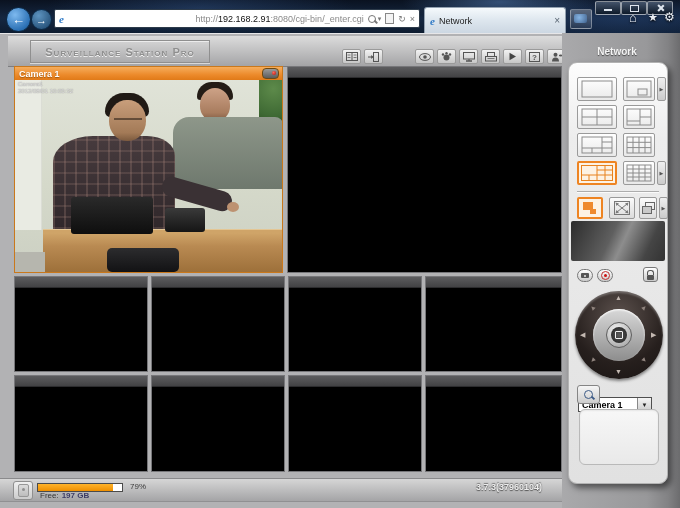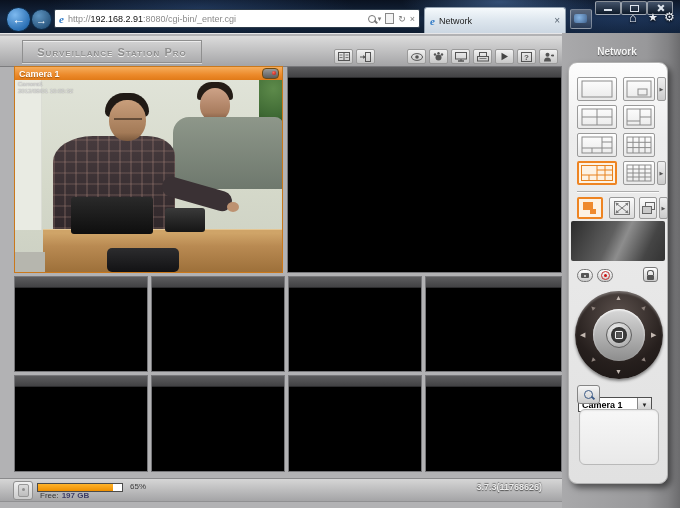--- a/index.html
+++ b/index.html
@@ -24,41 +24,41 @@
   .winbtn .xx::before{transform:rotate(45deg);} .winbtn .xx::after{transform:rotate(-45deg);}
   .navcirc{position:absolute;border-radius:50%;display:flex;align-items:center;justify-content:center;
     color:#fff;border:1px solid #0c2b49;}
   #btn-back{left:6px;top:7px;width:23px;height:23px;font-size:13px;
     background:radial-gradient(circle at 35% 30%,#7db9ef,#2c71b5 70%,#1b537e);}
   #btn-fwd{left:31px;top:9px;width:19px;height:19px;font-size:11px;
     background:radial-gradient(circle at 35% 30%,#5d93bf,#2a567e 75%,#1c3a57);}
   #addrbar{position:absolute;left:54px;top:9px;width:366px;height:19px;background:#fff;
     border:1px solid #2d3b4a;border-radius:2px;display:flex;align-items:center;padding:0 4px;box-sizing:border-box;}
   .iee{font:italic bold 11px "Liberation Serif",serif;color:#2e79c6;margin-right:4px;}
-  #url{font-size:9px;white-space:nowrap;overflow:hidden;flex:1;}
+  #url{font-size:9px;white-space:nowrap;overflow:hidden;flex:1;text-align:right;}
   #url .dim{color:#8a8a8a;} #url .host{color:#111;}
   .addr-ic{color:#777;font-size:9px;margin-left:4px;display:flex;align-items:center;}
   .mag{position:relative;width:6px;height:6px;border:1.3px solid #777;border-radius:50%;}
   .mag::after{content:"";position:absolute;width:4px;height:1.5px;background:#777;
     transform:rotate(45deg);right:-3px;bottom:-1px;}
   .caret{font-size:7px;color:#777;margin-left:2px;}
   .pgico{width:7px;height:9px;border:1px solid #888;background:#f4f4f4;}
   #tab{position:absolute;left:424px;top:7px;width:142px;height:26px;box-sizing:border-box;
     background:linear-gradient(#f5f9fc,#dde6ee 50%,#ccd7e2);border:1px solid #93a1b0;border-bottom:none;
     border-radius:3px 3px 0 0;display:flex;align-items:center;padding:0 5px;}
   #tab .title{font-size:9px;color:#1d1d1d;flex:1;}
   #tab .tclose{color:#5a6673;font-size:10px;}
   #newtab{position:absolute;left:570px;top:9px;width:20px;height:18px;border-radius:2px;
     background:linear-gradient(rgba(255,255,255,.28),rgba(255,255,255,.08));
     border:1px solid rgba(255,255,255,.35);}
   #newtab::after{content:"";position:absolute;left:3px;top:4px;width:13px;height:9px;border-radius:2px;
     background:radial-gradient(circle at 40% 40%,rgba(140,190,240,.9),rgba(70,120,180,.5));}
   .chrome-ic{position:absolute;top:10px;color:#e9eef5;text-shadow:0 1px 2px #000;}
   
-  #banner{position:absolute;left:0;top:36px;width:562px;height:30px;
+  #banner{position:absolute;left:8px;top:36px;width:562px;height:30px;
     background:linear-gradient(180deg,#dcdcdc,#a4a4a6);border-bottom:1px solid #7d7d7f;}
   #sidebanner{position:absolute;left:562px;top:36px;width:118px;height:30px;
     background:linear-gradient(180deg,#c2c2c4,#9a9a9c);}
   #logo{position:absolute;left:22px;top:4px;width:178px;height:21px;border:1px solid #8f8f8f;
     box-shadow:inset 0 1px 0 #ececec,0 1px 0 #d8d8d8;display:flex;align-items:center;justify-content:center;
     font-variant:small-caps;font-weight:bold;font-size:11px;letter-spacing:1px;color:#8e8e8e;
     text-shadow:0 1px 0 #f2f2f2;}
   .toolgrp{position:absolute;top:13px;display:flex;gap:3px;}
   #toolgrp1{left:334px;} #toolgrp2{left:407px;}
   .toolbtn{width:19px;height:15px;box-sizing:border-box;border:1px solid #9a9a9a;border-radius:2px;
@@ -362,23 +362,23 @@
       <div class="pane-hd"></div>
     </div>
 
   <div id="statusbar">
     <div id="diskico">
         <div class="hd"></div>
       </div>
     <div id="diskbar">
         <div id="diskfill" style="width:89%;"></div>
       </div>
-    <div id="pct">65%</div>
+    <div id="pct">79%</div>
     <div id="freeline"><span>Free:</span><b>197 GB</b></div>
-    <div id="version">3.7.3(11768626)</div>
+    <div id="version">3.7.3(37960104)</div>
   </div>
 
   <div id="sidebar">
     <div id="sb-title">Network</div>
 
     <div id="panel">
 
       <div class="lay" style="left:8px;top:14px;width:40px;height:24px;">
         <svg width="32" height="18">
             <rect x="1" y="1" width="30" height="16" fill="none" stroke="#8b8b8b"></rect>

